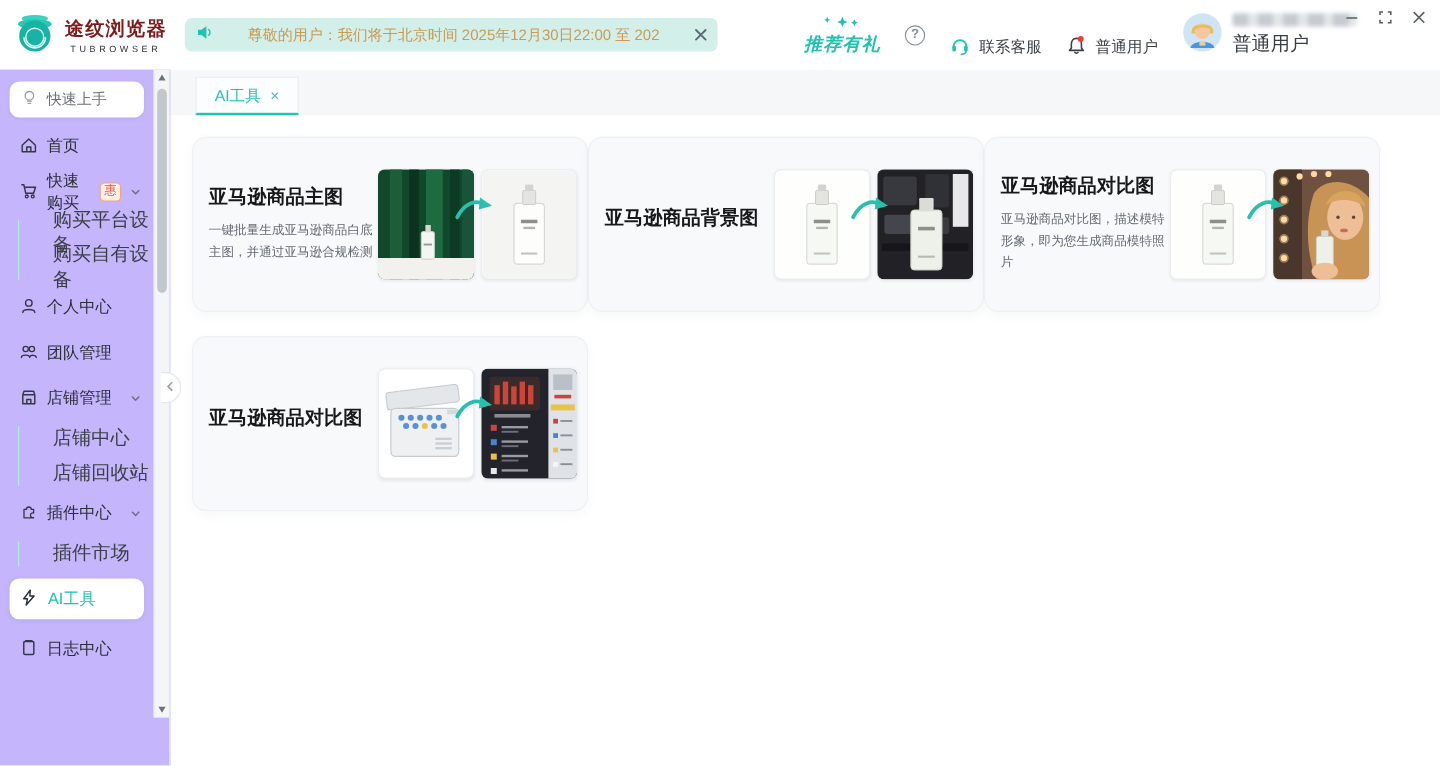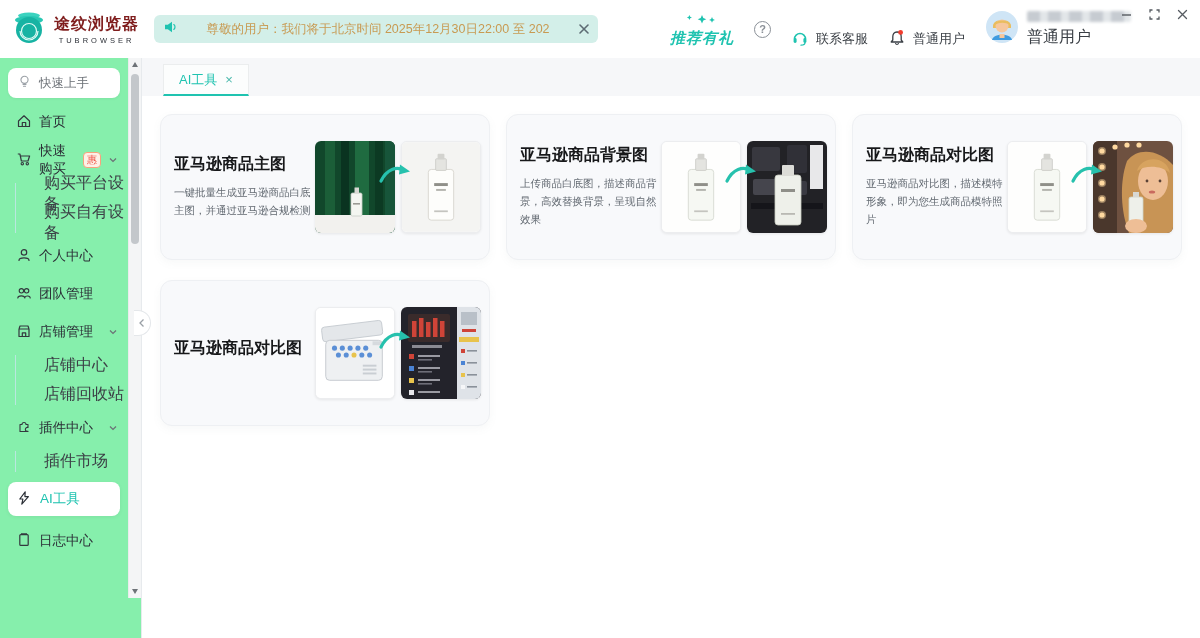--- a/index.html
+++ b/index.html
@@ -29,21 +29,21 @@
   .top-link { display:flex; align-items:center; gap:7px; font-size:13px; color:#3a3f45; cursor:pointer;margin-top:20px; }
   .user-chip { display:flex; align-items:center; gap:8px; cursor:pointer; }
   .user-name-redacted { width:104px; height:11px; border-radius:2px; margin-bottom:5px;
     background:repeating-linear-gradient(90deg,#c6cbd1 0 13px,#e2e6e9 13px 21px); filter:blur(1.6px); }
   .user-role { font-size:16px; color:#3a3f45; }
 
   
   .main { flex:1; display:flex; min-height:0; }
 
   
-  .sidebar { width:142px; flex:none; background:#86efac; position:relative; border-right:1px solid #e7eaed; }
+  .sidebar { width:142px; flex:none; background:#c4b5fd; position:relative; border-right:1px solid #e7eaed; }
   .side-inner { width:128px; }
   .quick-card { margin:10px 8px 5px; height:30px; background:#fff; border-radius:8px; display:flex;
     align-items:center; padding:0 9px; gap:7px; color:#6b7076; font-size:12.5px;
     box-shadow:0 1px 3px rgba(0,0,0,.05); cursor:pointer; }
   .nav-row { height:38px; display:flex; align-items:center; padding:0 10px 0 16px; gap:7px;
     font-size:13.5px; color:#2b2f36; cursor:pointer; }
   .nav-row .chev { margin-left:auto; display:flex; }
   .sub-group { position:relative; }
   .sub-group::before { content:''; position:absolute; left:15px; top:4px; bottom:4px; width:1px; background:#b9e8df; }
   .nav-sub { height:29px; display:flex; align-items:center; padding-left:44px; font-size:16px; color:#3c4046; cursor:pointer; }
@@ -63,21 +63,21 @@
     border:1px solid #e4e7ea; border-left:none; border-radius:0 13px 13px 0; display:flex; align-items:center;
     justify-content:center; z-index:6; cursor:pointer; }
 
   
   .content { flex:1; display:flex; flex-direction:column; background:#fff; min-width:0; }
   .tabrow { height:38px; flex:none; background:#f6f7f9; display:flex; align-items:flex-end; padding-left:21px; }
   .tab { height:32px; background:#fcfdfd; border:1px solid #ebedee; border-bottom:2px solid #1fc3b0;
     color:#1fc3b0; font-size:13px; display:flex; align-items:center; gap:8px; padding:0 15px; cursor:pointer; }
   .tab-close { font-size:13px; color:#49b8ab; cursor:pointer; }
 
-  .cards { flex:1; padding:18px 17px 0 18px; display:flex; flex-wrap:wrap; gap:20px 16px; align-content:flex-start;align-items:flex-end; }
+  .cards { flex:1; padding:18px 17px 0 18px; display:flex; flex-wrap:wrap; gap:20px 0; align-content:flex-start;align-items:flex-end; }
   .card { width:330px; height:146px; background:#f8f9fb; border:1px solid #eef0f3; border-radius:12px;
     box-shadow:0 3px 8px rgba(120,130,140,.06); display:flex; align-items:center;
     padding:0 8px 0 13px; cursor:pointer; }
   .card-text { width:138px; flex:none; }
   .card-title { font-size:16px; font-weight:700; color:#17181a; margin-bottom:9px; }
   .card-desc { font-size:10.5px; color:#636a72; line-height:1.7; }
   .card-media { margin-left:auto; position:relative; display:flex; gap:6px; flex:none; }
   .tile { width:80px; height:92px; border-radius:6px; overflow:hidden; flex:none; box-shadow:0 1px 3px rgba(0,0,0,.08); }
   .tile.light { border:1px solid #ecedef; background:#fff; }
   .tile svg { display:block; width:100%; height:100%; }
@@ -378,21 +378,20 @@
                 <path d="M4 20 C 10 8 20 5 27 9.5" fill="none" stroke="#26c1ad" stroke-width="3.2" stroke-linecap="round"></path>
                 <polygon points="23,3.5 33,10.5 22,13.5" fill="#26c1ad"></polygon>
               </svg>
             </span>
           </div>
         </div>
 
         <div class="card">
           <div class="card-text">
             <div class="card-title">亚马逊商品背景图</div>
-            <div class="card-desc">上传商品白底图，描述商品背景，高效替换背景，呈现自然效果</div>
           </div>
           <div class="card-media">
             <div class="tile light">
               <svg viewBox="0 0 80 92">
                 <rect width="80" height="92" fill="#fefefd"></rect>
                 <rect x="27" y="28" width="26" height="52" rx="3" fill="#f6f8f3" stroke="#d9dcd4" stroke-width="1"></rect>
                 <rect x="34.5" y="17" width="11" height="12" rx="1" fill="#e4e4e0" stroke="#c9c9c4" stroke-width="0.8"></rect>
                 <rect x="36.5" y="12" width="7" height="5.5" rx="1" fill="#d3d3cf"></rect>
                 <rect x="33" y="42" width="14" height="3" fill="#8f8f89"></rect>
                 <rect x="35" y="48" width="10" height="2" fill="#b4b4ae"></rect>

